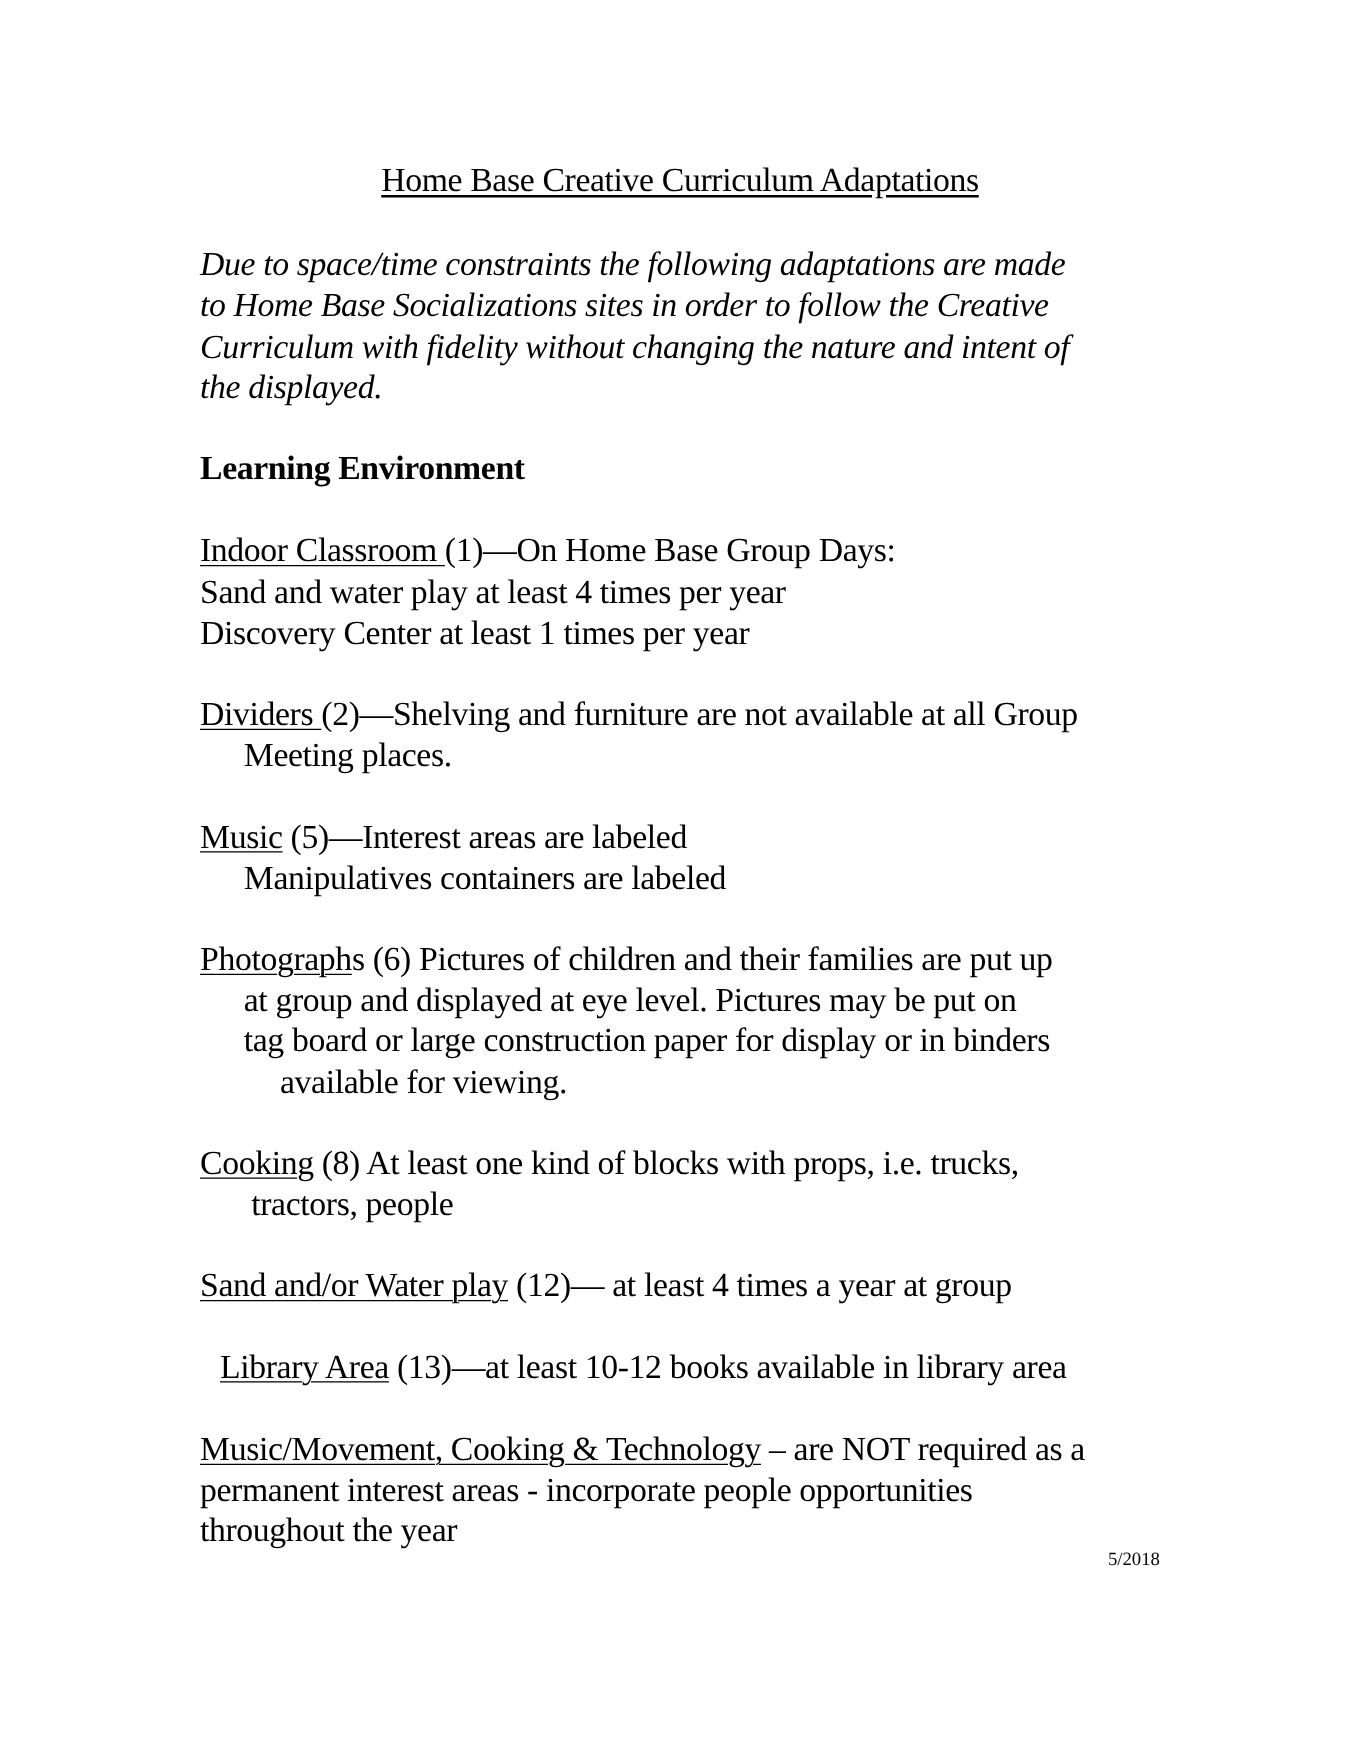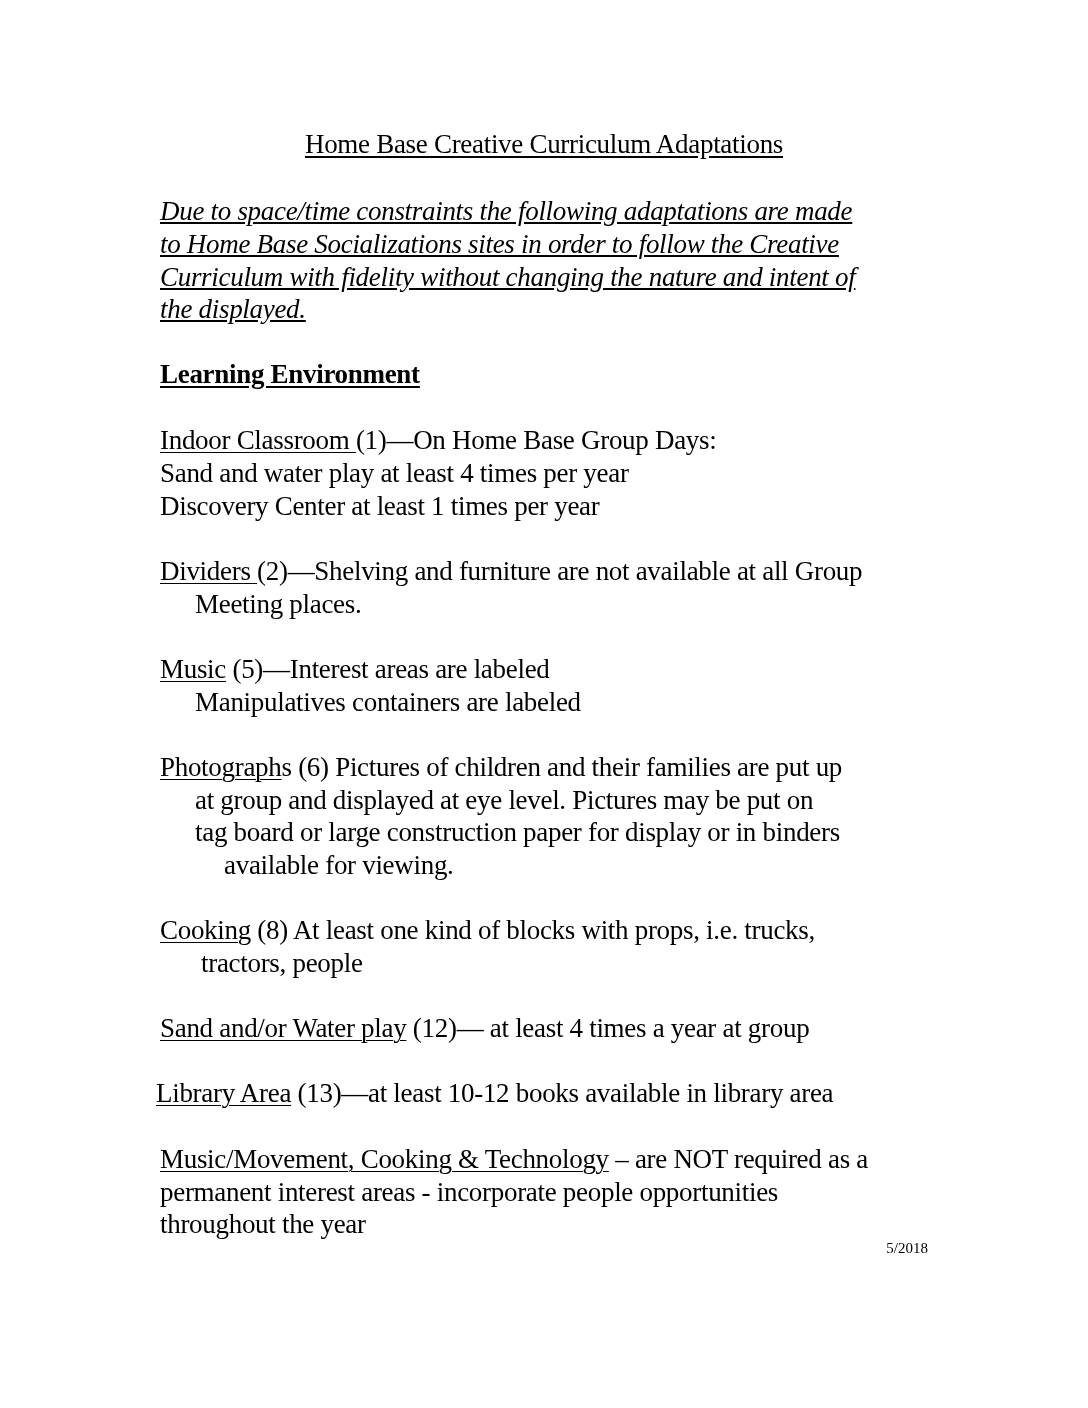--- a/index.html
+++ b/index.html
@@ -1,23 +1,23 @@
 <!DOCTYPE html>
 <html><head>
   <meta charset="utf-8">
   <style>
     html, body { margin: 0; padding: 0; background: #ffffff; }
     body { width: 1088px; height: 1408px; position: relative; overflow: hidden;
            font-family: "Liberation Serif", "DejaVu Serif", serif; color: #000; }
     .line { position: absolute; white-space: nowrap; font-size: 27px; line-height: 32px; letter-spacing: -0.3px; }
     .title { left: 0; width: 1088px; text-align: center; top: 128px; font-size: 27px; }
     .title span { text-decoration: underline; text-underline-offset: 3px; }
-    .intro { font-style: italic; left: 160px; text-decoration: underline; }
+    .intro { font-style: italic; left: 160px; }
     .u { text-decoration: underline; text-underline-offset: 3px; text-decoration-thickness: 1px; }
-    .heading { font-weight: bold; text-decoration: underline; text-underline-offset: 3px; left: 160px; top: 358px; }
+    .heading { font-weight: bold; text-underline-offset: 3px; left: 160px; top: 358px; }
     .date { position: absolute; font-size: 15px; top: 1240px; right: 160px; }
   </style>
 </head>
 <body>
 
 <div>
   <div class="line title"><span>Home Base Creative Curriculum Adaptations</span></div>
 
   <div class="line intro" style="top:195px">Due to space/time constraints the following adaptations are made</div>
   <div class="line intro" style="top:228px">to Home Base Socializations sites in order to follow the Creative</div>
@@ -39,20 +39,20 @@
   <div class="line" style="left:160px;top:751px"><span class="u">Photograph</span><span>s</span><span> (6)  Pictures of children and their families are put up</span></div>
   <div class="line" style="left:195px;top:784px">at group and displayed at eye level.  Pictures may be put on</div>
   <div class="line" style="left:195px;top:816px">tag board or large construction paper for display or in binders</div>
   <div class="line" style="left:224px;top:849px">available for viewing.</div>
 
   <div class="line" style="left:160px;top:914px"><span class="u">Cooking</span><span> (8)  At least one kind of blocks with props, i.e. trucks,</span></div>
   <div class="line" style="left:201px;top:947px">tractors, people</div>
 
   <div class="line" style="left:160px;top:1012px"><span class="u">Sand and/or Water play</span><span> (12)— at least 4 times a year at group</span></div>
 
-  <div class="line" style="left:156px;top:1077px"><span class="u">Library Area</span><span> (13)—at least 10-12 books available in library area</span></div>
+  <div class="line" style="left:176px;top:1077px"><span class="u">Library Area</span><span> (13)—at least 10-12 books available in library area</span></div>
 
   <div class="line" style="left:160px;top:1143px"><span class="u">Music/Movement, Cooking &amp; Technology</span><span> – are NOT required as a</span></div>
   <div class="line" style="left:160px;top:1176px">permanent interest areas - incorporate people opportunities</div>
   <div class="line" style="left:160px;top:1208px">throughout the year</div>
 
   <div class="date">5/2018</div>
 </div>
 
 </body></html>

